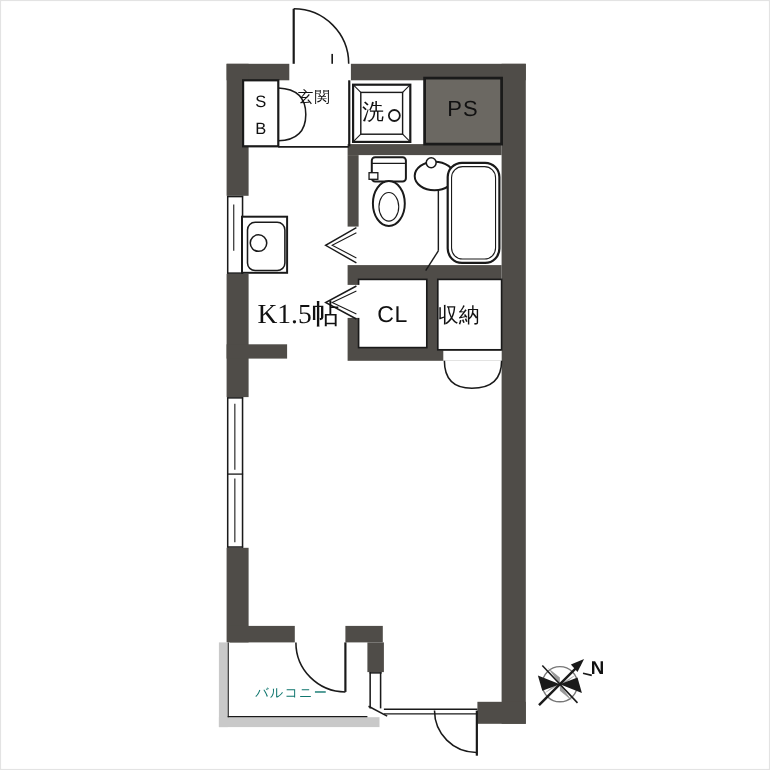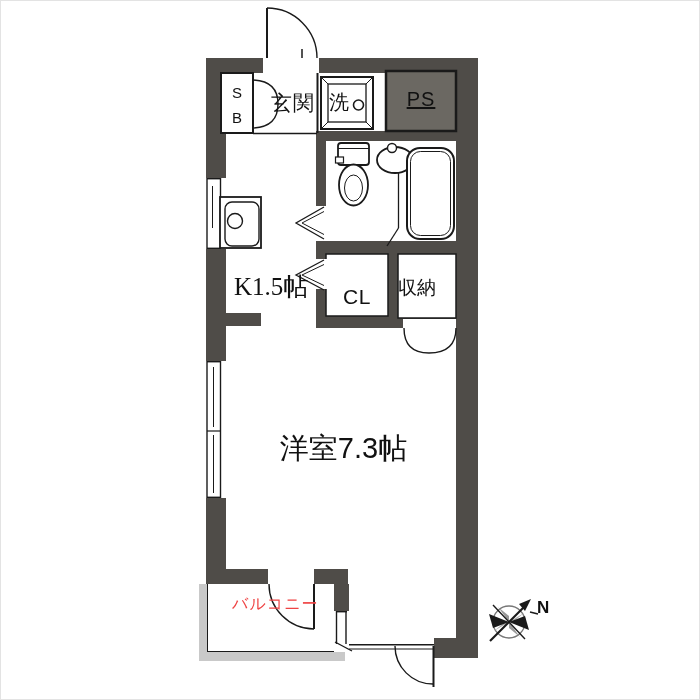--- a/index.html
+++ b/index.html
@@ -13,28 +13,28 @@
     font-family:"Liberation Sans",sans-serif;
   }
   #plan svg{position:absolute;left:0;top:0;}
   .wall{fill:var(--wall);stroke:none;}
   .ln{stroke:var(--line);fill:none;}
   .box{fill:var(--background);stroke:var(--line);}
   .erase{fill:var(--background);stroke:none;}
   .rail{fill:var(--balcony_rail);stroke:none;}
   .lbl{position:absolute;color:var(--text);line-height:1.05;white-space:nowrap;}
   .lbl-sb{left:227px;top:80px;width:18px;text-align:center;font-size:15px;line-height:1.65;}
-  .lbl-genkan{left:270px;top:91px;font-size:21px;letter-spacing:1px;}
+  .lbl-genkan{left:270px;top:80px;font-size:14px;letter-spacing:1px;}
   .lbl-washer{left:328px;top:91px;font-size:20px;}
-  .lbl-ps{left:385px;top:88px;width:70px;text-align:center;font-size:20px;letter-spacing:1px;text-decoration:underline;}
+  .lbl-ps{left:385px;top:88px;width:70px;text-align:center;font-size:20px;letter-spacing:1px;}
   .lbl-kitchen{left:233px;top:273px;font-size:25px;font-family:Liberation Serif, serif;}
-  .lbl-cl{left:325px;top:285px;width:62px;text-align:center;font-size:21px;letter-spacing:.5px;}
+  .lbl-cl{left:325px;top:275px;width:62px;text-align:center;font-size:21px;letter-spacing:.5px;}
   .lbl-storage{left:397px;top:277px;width:58px;text-align:left;font-size:19px;}
   .lbl-room{left:262px;top:432px;width:161px;text-align:center;font-size:29px;}
-  .lbl-balcony{left:231px;top:595px;font-size:16px;color:#ef4444;letter-spacing:1px;}
+  .lbl-balcony{left:231px;top:623px;font-size:12px;color:#0f766e;letter-spacing:1px;}
   .lbl-north{left:536px;top:598px;font-size:17px;font-weight:bold;}
 </style>
 </head>
 <body>
 
 <div id="plan">
 
   <svg width="700" height="700" viewBox="0 0 700 700">
 
     <g>
@@ -193,16 +193,15 @@
   <div class="lbl lbl-sb">
     <div>S</div>
     <div>B</div>
   </div>
   <div class="lbl lbl-genkan">玄関</div>
   <div class="lbl lbl-washer">洗</div>
   <div class="lbl lbl-ps">PS</div>
   <div class="lbl lbl-kitchen">K1.5帖</div>
   <div class="lbl lbl-cl">CL</div>
   <div class="lbl lbl-storage">収納</div>
-  <div class="lbl lbl-room">洋室7.3帖</div>
   <div class="lbl lbl-balcony">バルコニー</div>
   <div class="lbl lbl-north">N</div>
 </div>
 
 </body></html>

